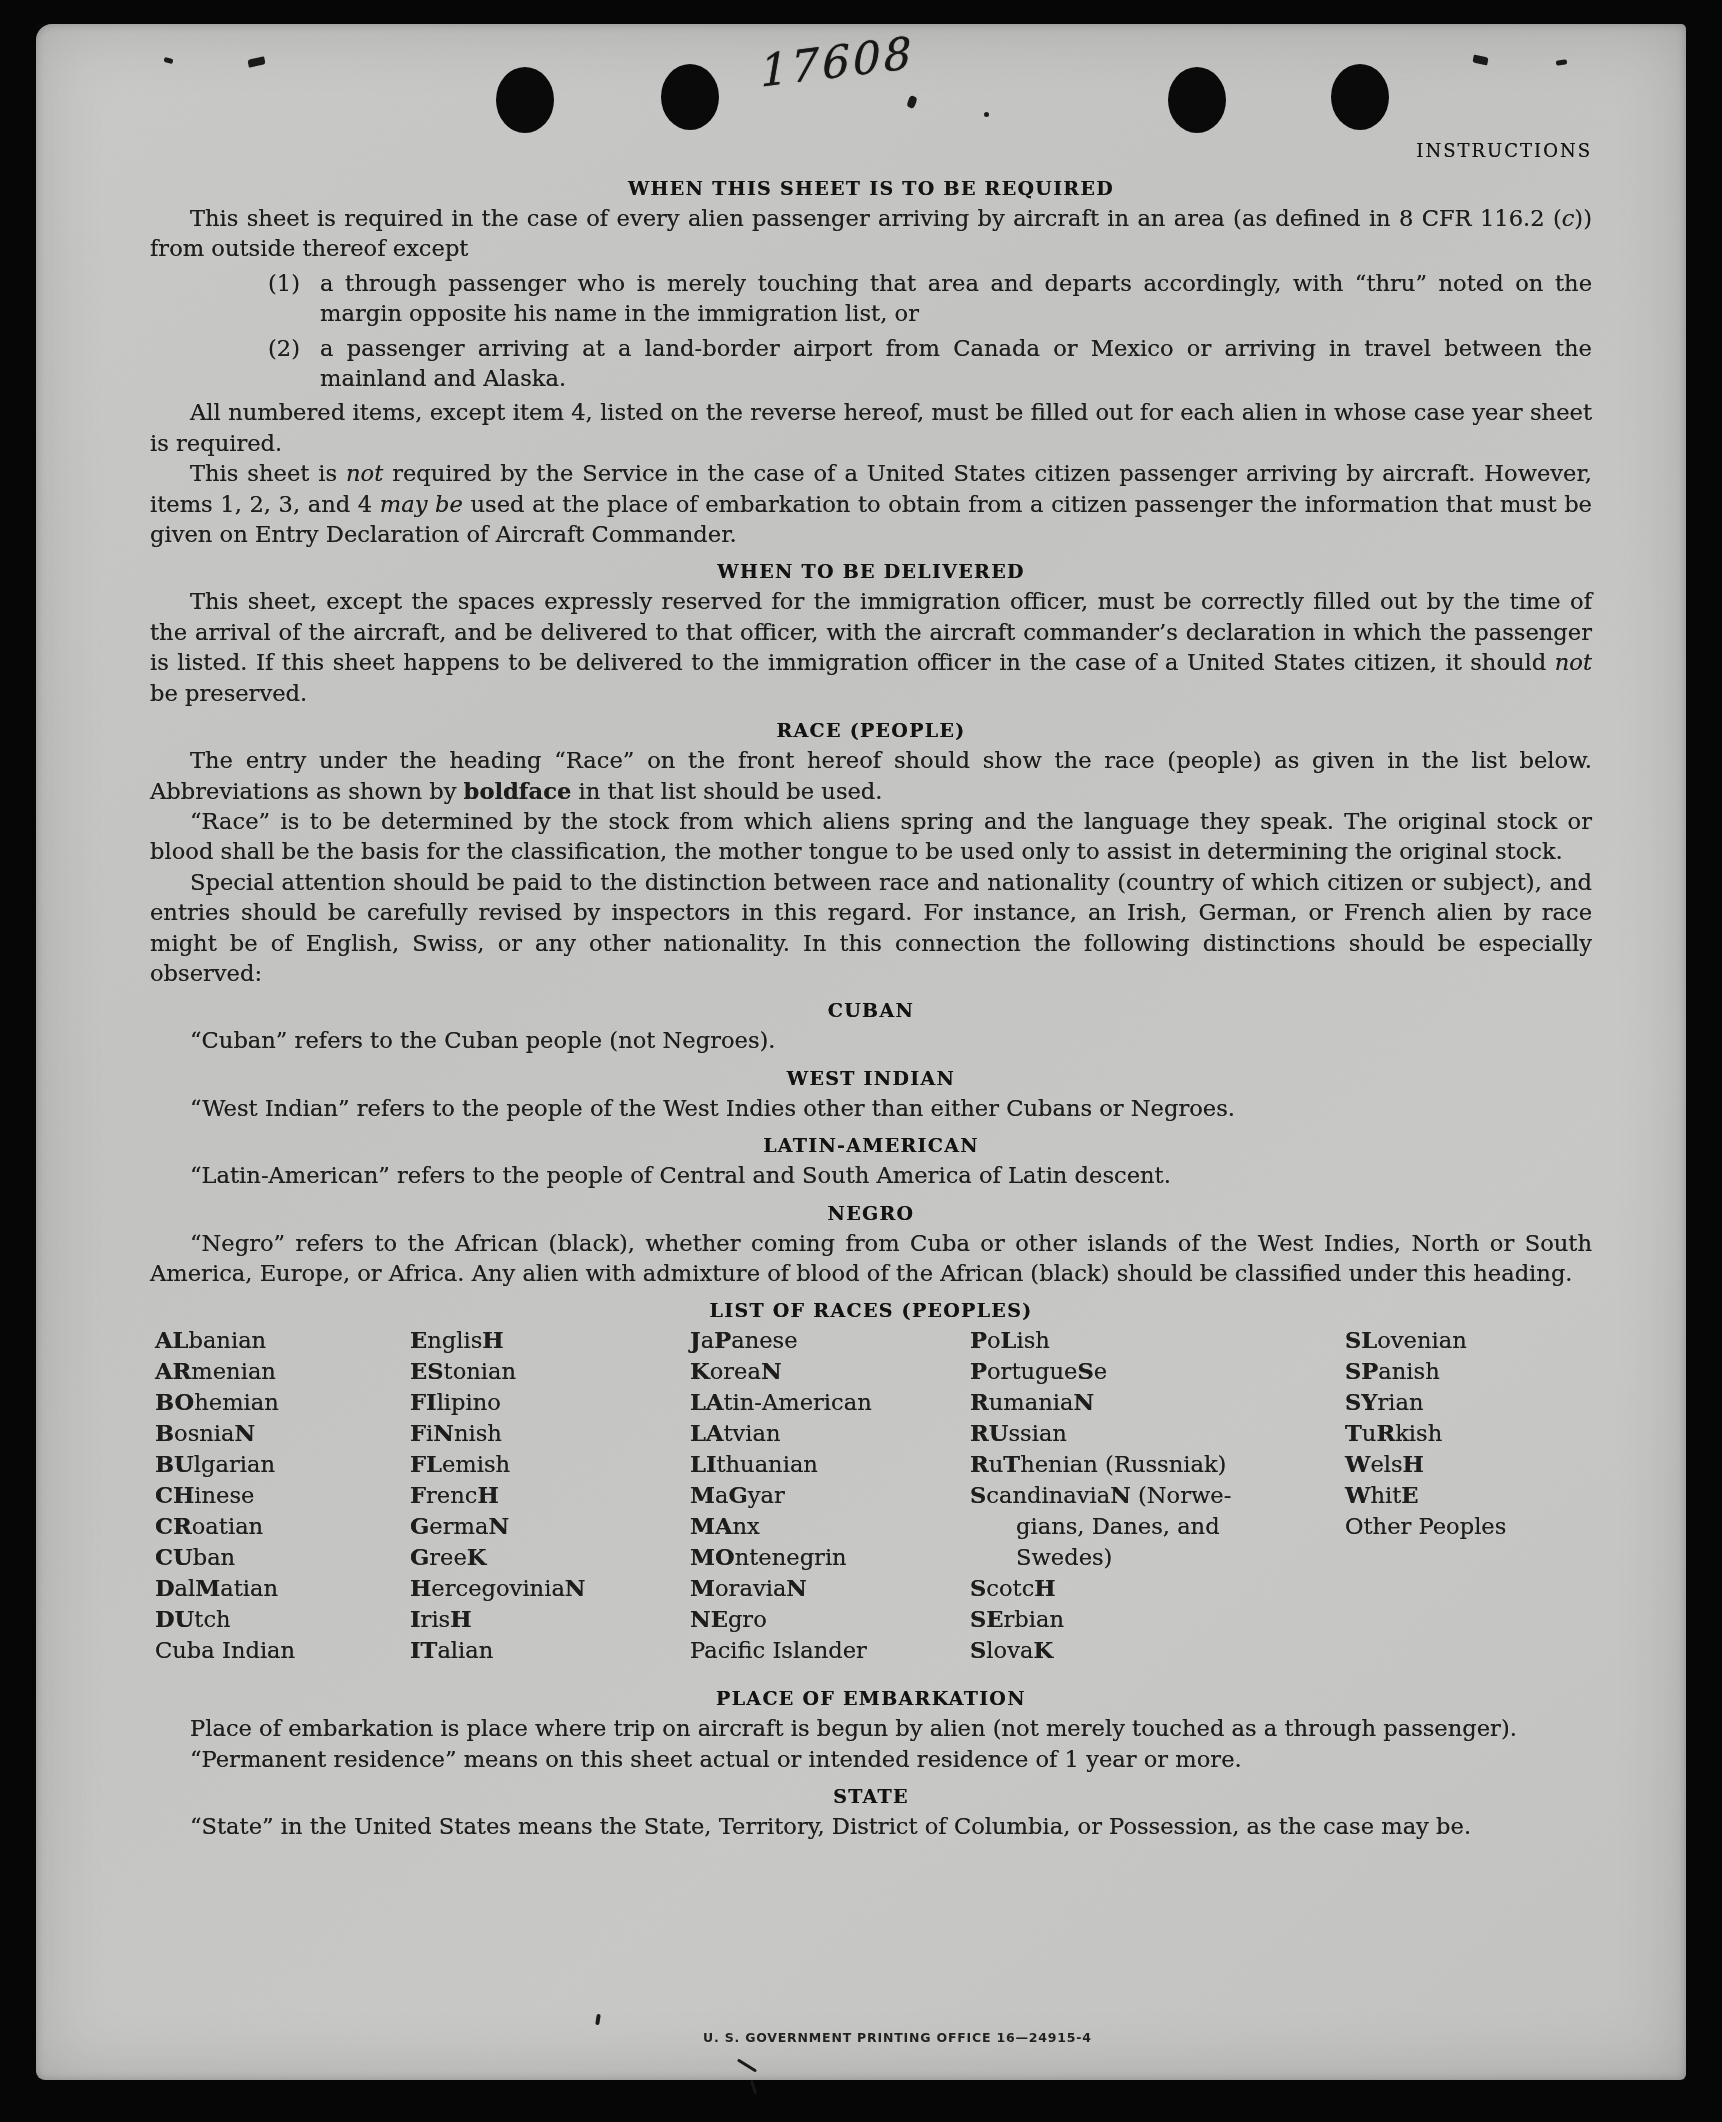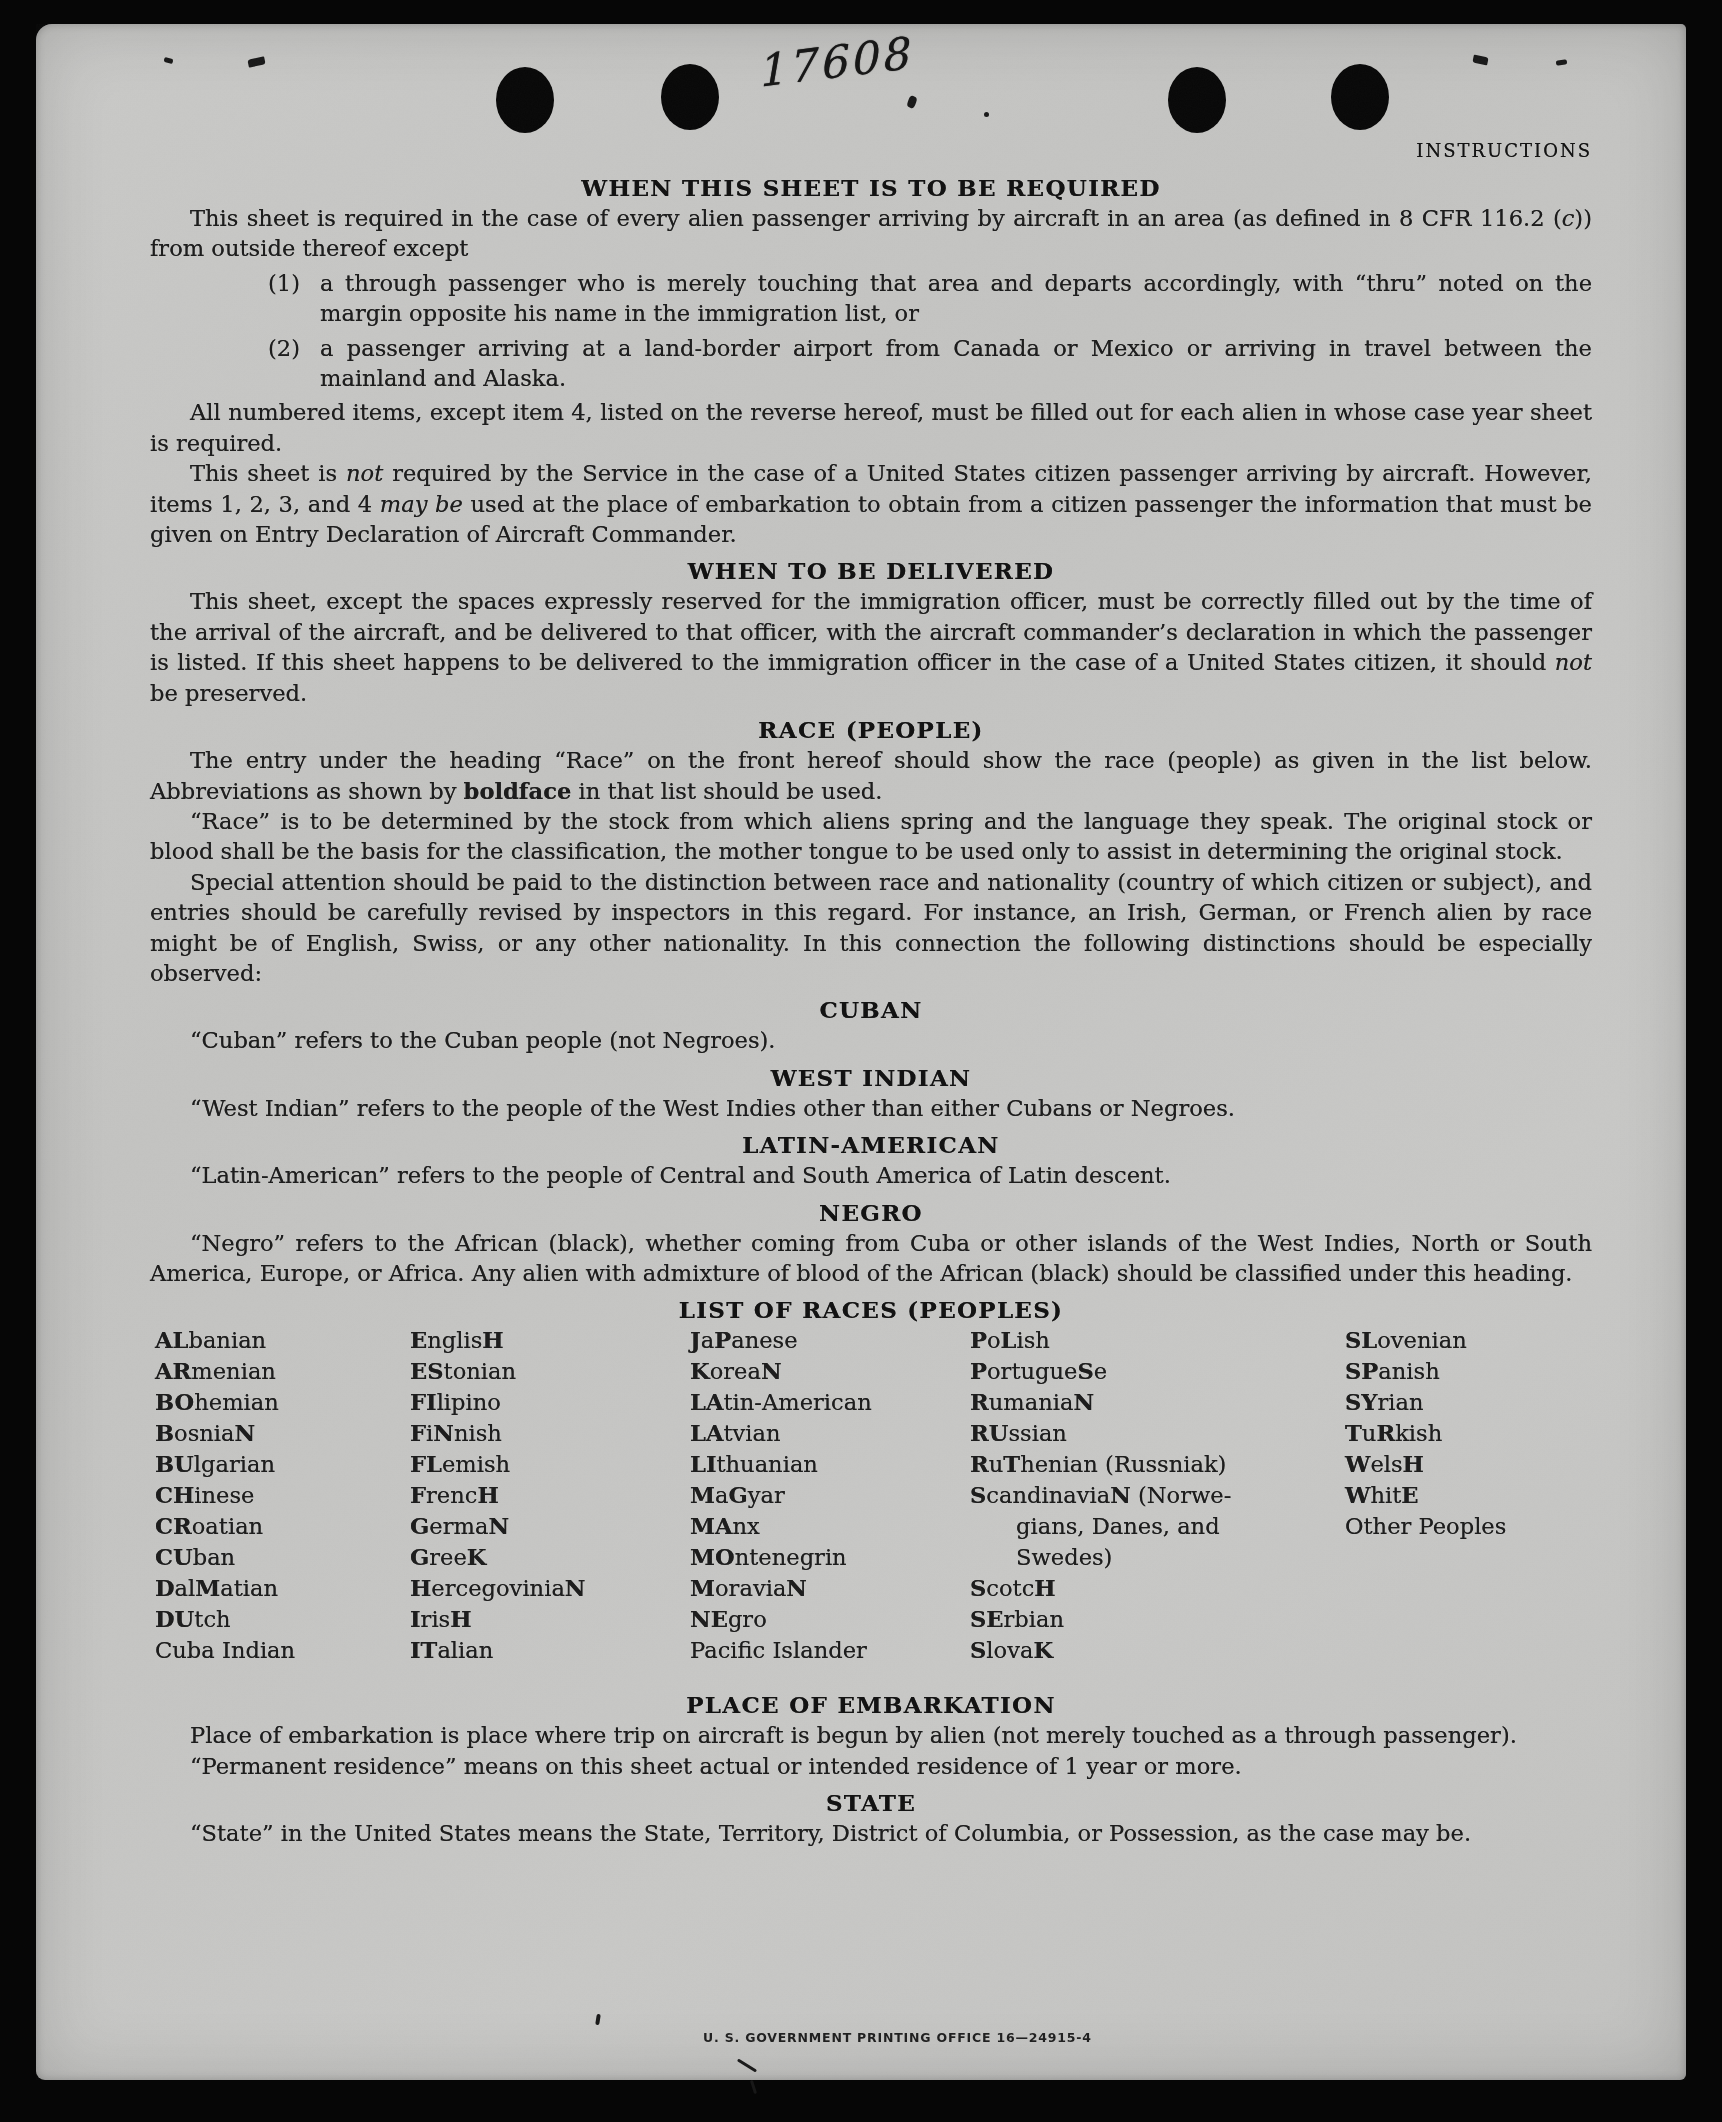--- a/index.html
+++ b/index.html
@@ -21,32 +21,32 @@
     color:#1b1b1b;font-size:22.6px;line-height:30.4px;
     text-align:justify;
     text-shadow:0 0 .5px rgba(10,10,10,.65);
   }
   .spacer-top{height:112px;}
   .title{
     font-size:18px;font-weight:normal;text-align:right;letter-spacing:2px;
     line-height:30px;margin:0 0 6px 0;color:#101010;
   }
   .h2{
-    font-size:23px;font-weight:bold;text-align:center;letter-spacing:1.3px;
+    font-size:19px;font-weight:bold;text-align:center;letter-spacing:1.3px;
     line-height:26px;margin:9px 0 2px 0;color:#101010;
   }
   p{margin:0;text-indent:40px;}
   .num-item{
     margin:4px 0 4px 118px;padding-left:52px;position:relative;text-indent:0;
   }
   .num-item .no{position:absolute;left:0;top:0;}
   i{font-style:italic;}
   b{font-weight:bold;}
   .races{
-    display:flex;text-align:left;line-height:31px;margin:2px 0 26px 5px;
+    display:flex;text-align:left;line-height:31px;margin:2px 0 19px 5px;
   }
   .races .col1{width:255px;}
   .races .col2{width:280px;}
   .races .col3{width:280px;}
   .races .col4{width:375px;}
   .races .col5{flex:1;}
   .race{white-space:pre-line;padding-left:46px;text-indent:-46px;}
   .footer{
     position:absolute;left:667px;top:2006px;
     font-family:"DejaVu Sans", sans-serif;font-size:12.5px;font-weight:bold;

